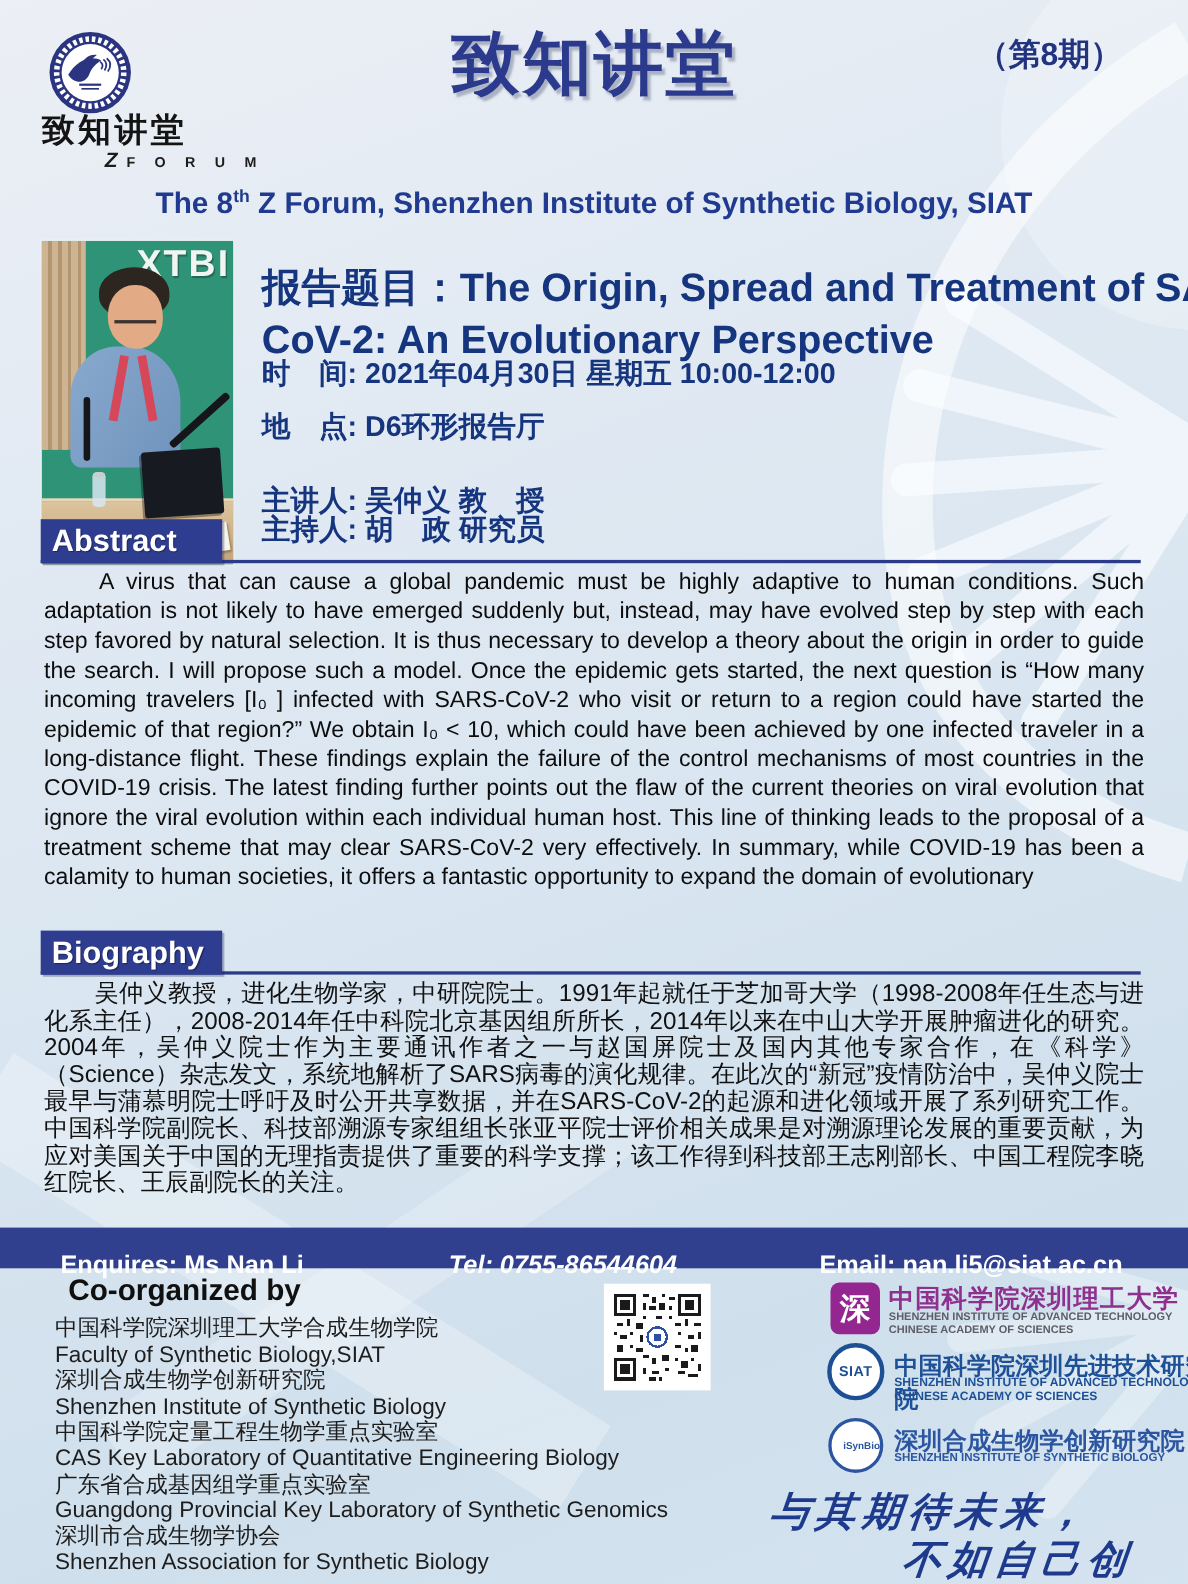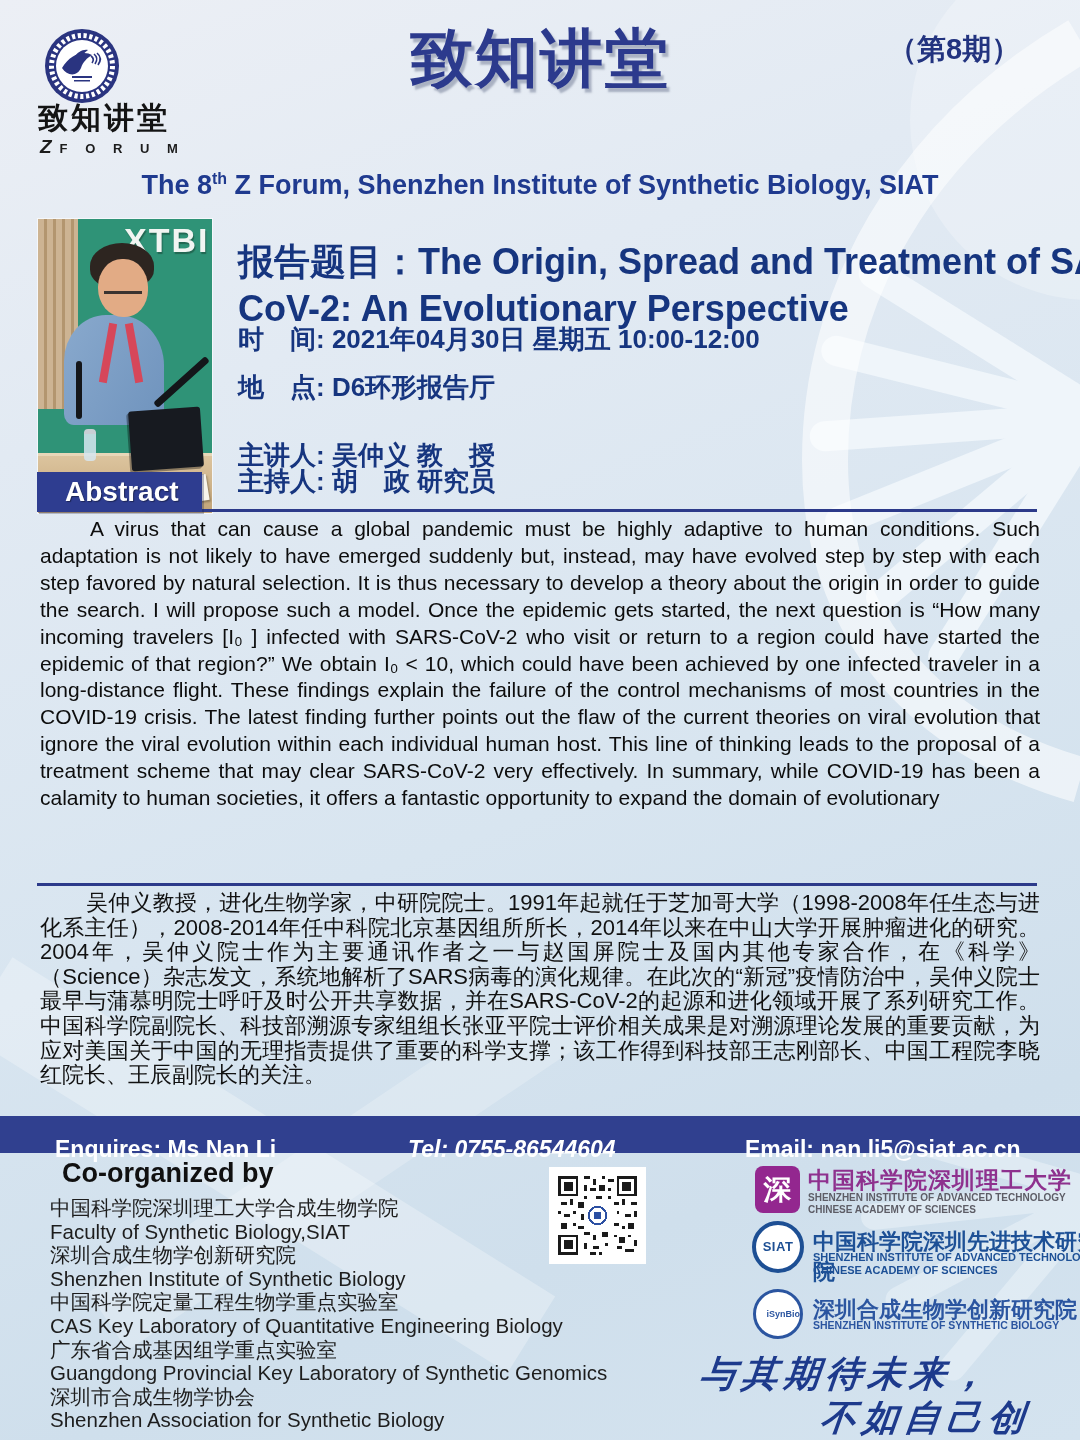--- a/index.html
+++ b/index.html
@@ -6,21 +6,21 @@
   *{box-sizing:border-box;}
   .poster{
     position:relative;width:1080px;height:1440px;margin:0 auto;overflow:hidden;
     background:linear-gradient(160deg,#eceff5 0%,#e2eaf3 25%,#d8e5f0 55%,#cfdfec 80%,#d4e3ef 100%);
     font-family:"Liberation Sans","DejaVu Sans",sans-serif;
   }
   .deco{position:absolute;pointer-events:none;}
   
   .seal{position:absolute;left:44px;top:28px;width:76px;height:76px;}
   .logo-cn{position:absolute;left:38px;top:98px;width:160px;font-size:30px;font-weight:700;color:#141414;letter-spacing:3px;}
-  .logo-en{position:absolute;left:40px;top:136px;width:200px;color:#1c1c1c;}
+  .logo-en{position:absolute;left:40px;top:136px;width:200px;color:#1c1c1c;text-align:right;}
   .logo-en .z{font-style:italic;font-weight:700;font-size:19px;margin-right:8px;}
   .logo-en .forum{font-size:13px;font-weight:700;letter-spacing:7px;}
   .title{position:absolute;left:180px;top:22px;width:720px;text-align:center;color:#2c3a8d;
     font-weight:700;font-size:63px;line-height:72px;letter-spacing:2px;
     text-shadow:3px 4px 2px rgba(110,120,145,.5);}
   .issue{position:absolute;left:888px;top:30px;width:170px;font-size:29px;font-weight:700;color:#22337f;}
   .subtitle{position:absolute;left:0;top:170px;width:1080px;text-align:center;font-size:27px;font-weight:700;color:#1f3a8f;}
   .subtitle sup{font-size:16px;}
   
   .photo{position:absolute;left:38px;top:219px;width:174px;height:294px;background:#2f9377;overflow:hidden;box-shadow:0 0 0 1px rgba(255,255,255,.6);}
@@ -40,21 +40,21 @@
   .photo .mic2{position:absolute;left:140px;top:128px;width:7px;height:70px;background:#14161a;border-radius:3px;transform:rotate(48deg);}
   .photo .bottle{position:absolute;left:46px;bottom:52px;width:12px;height:32px;background:rgba(215,230,240,.85);border-radius:4px;border-top:5px solid #c9ced4;}
   .photo .plate{position:absolute;right:4px;bottom:8px;width:66px;height:26px;background:#f7f4ec;transform:rotate(-9deg);box-shadow:1px 2px 2px rgba(60,50,30,.4);
     font-size:12px;color:#7c7260;text-align:center;line-height:26px;letter-spacing:1px;}
   .info{position:absolute;left:238px;width:810px;color:#16357f;font-weight:700;white-space:nowrap;}
   .info.big{font-size:36px;margin-top:16px;}
   .info.row{font-size:26px;}
   
   .rule{position:absolute;left:37px;width:1000px;height:3px;background:#2c3a8a;}
   .label-box{position:absolute;left:37px;width:165px;height:40px;background:#2e3d90;color:#fff;
-    font-size:28px;font-weight:700;line-height:40px;padding-left:28px;
+    font-size:28px;font-weight:700;line-height:40px;padding-left:10px;
     box-shadow:2px 2px 0 rgba(25,35,80,.3);text-shadow:1px 1px 1px rgba(0,0,0,.4);}
   .para{position:absolute;left:40px;width:1000px;text-align:justify;color:#0d0d0d;overflow:hidden;}
   .para.en{top:516px;height:326px;font-size:21px;line-height:26.9px;text-indent:50px;}
   .para.cn{top:891px;height:222px;font-size:22px;line-height:24.6px;text-indent:46px;color:#111;}
   
   .bar{position:absolute;left:0;top:1116px;width:1080px;height:37px;background:#30408f;color:#fff;font-weight:700;font-size:23px;}
   .bar span{position:absolute;top:20px;}
   .bar .b1{left:55px;} .bar .b2{left:408px;font-style:italic;} .bar .b3{left:745px;}
   
   .coorg{position:absolute;left:50px;top:1158px;font-size:27px;font-weight:700;color:#101010;margin-left:12px;}
@@ -147,20 +147,21 @@
   <div class="info row" style="top:322px;">时　间: 2021年04月30日 星期五 10:00-12:00</div>
   <div class="info row" style="top:370px;">地　点: D6环形报告厅</div>
   <div class="info row" style="top:438px;">主讲人: 吴仲义 教　授</div>
   <div class="info row" style="top:464px;">主持人: 胡　政 研究员</div>
 
   <div class="rule" style="top:509px;"></div>
   <div class="label-box" style="top:472px;">Abstract</div>
   <div class="para en">A virus that can cause a global pandemic must be highly adaptive to human conditions. Such adaptation is not likely to have emerged suddenly but, instead, may have evolved step by step with each step favored by natural selection. It is thus necessary to develop a theory about the origin in order to guide the search. I will propose such a model. Once the epidemic gets started, the next question is “How many incoming travelers [I₀ ] infected with SARS-CoV-2 who visit or return to a region could have started the epidemic of that region?” We obtain I₀ &lt; 10, which could have been achieved by one infected traveler in a long-distance flight. These findings explain the failure of the control mechanisms of most countries in the COVID-19 crisis. The latest finding further points out the flaw of the current theories on viral evolution that ignore the viral evolution within each individual human host. This line of thinking leads to the proposal of a treatment scheme that may clear SARS-CoV-2 very effectively. In summary, while COVID-19 has been a calamity to human societies, it offers a fantastic opportunity to expand the domain of evolutionary</div>
 
   <div class="rule" style="top:883px;"></div>
+  <div class="label-box" style="top:846px;">Biography</div>
   <div class="para cn">吴仲义教授，进化生物学家，中研院院士。1991年起就任于芝加哥大学（1998-2008年任生态与进化系主任），2008-2014年任中科院北京基因组所所长，2014年以来在中山大学开展肿瘤进化的研究。2004年，吴仲义院士作为主要通讯作者之一与赵国屏院士及国内其他专家合作，在《科学》（Science）杂志发文，系统地解析了SARS病毒的演化规律。在此次的“新冠”疫情防治中，吴仲义院士最早与蒲慕明院士呼吁及时公开共享数据，并在SARS-CoV-2的起源和进化领域开展了系列研究工作。中国科学院副院长、科技部溯源专家组组长张亚平院士评价相关成果是对溯源理论发展的重要贡献，为应对美国关于中国的无理指责提供了重要的科学支撑；该工作得到科技部王志刚部长、中国工程院李晓红院长、王辰副院长的关注。</div>
 
   <div class="bar">
     <span class="b1">Enquires: Ms Nan Li</span>
     <span class="b2">Tel: 0755-86544604</span>
     <span class="b3">Email: nan.li5@siat.ac.cn</span>
   </div>
 
   <div class="coorg">Co-organized by</div>
   <div class="orgs">

